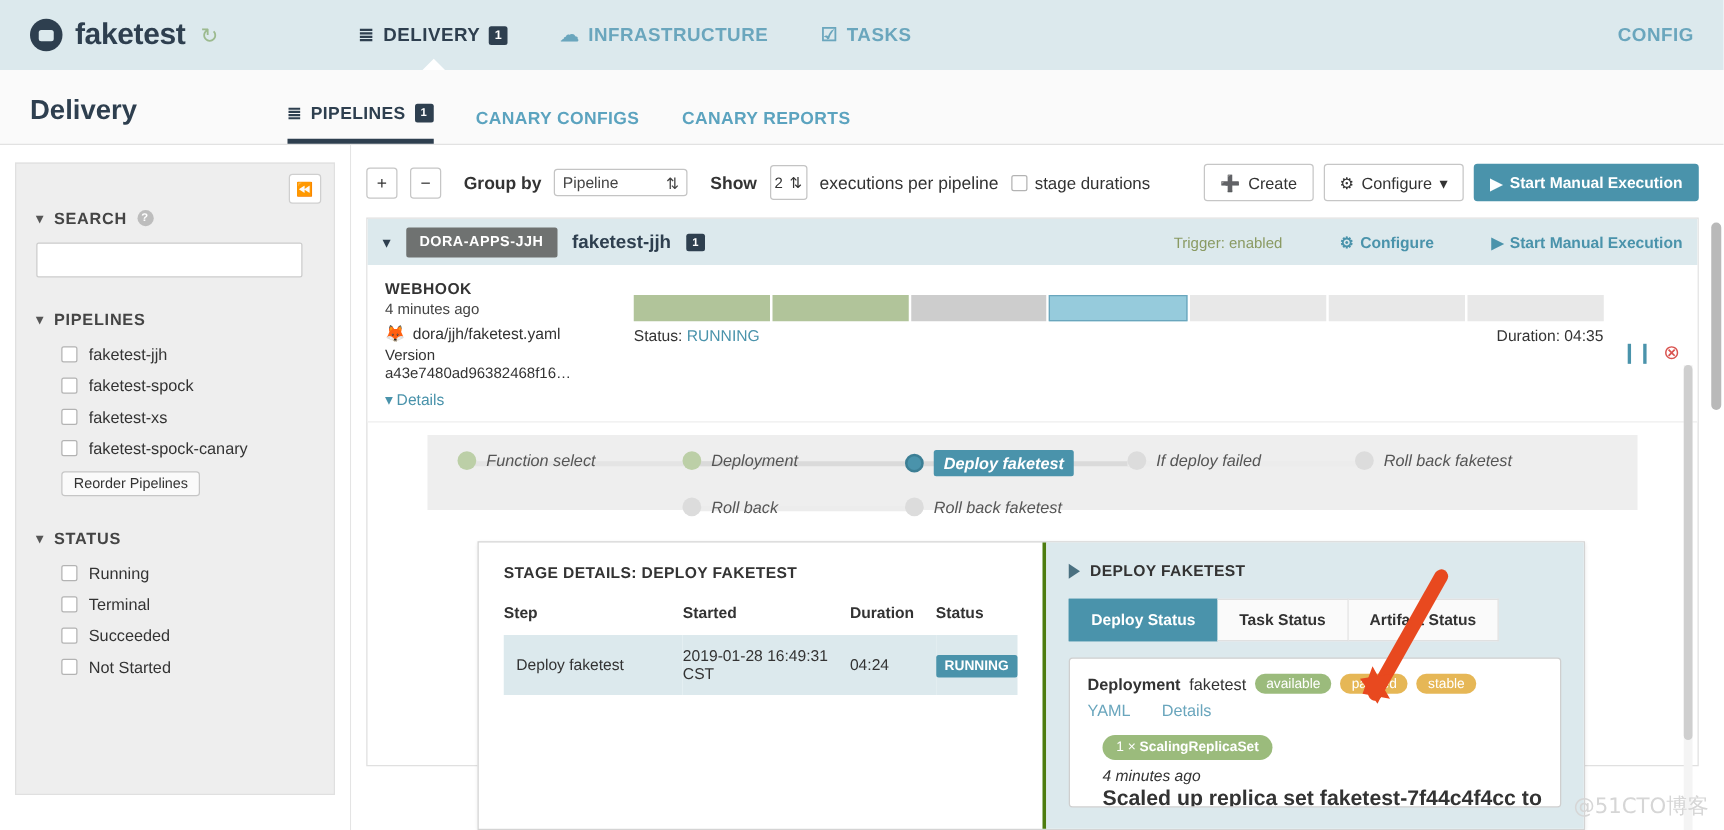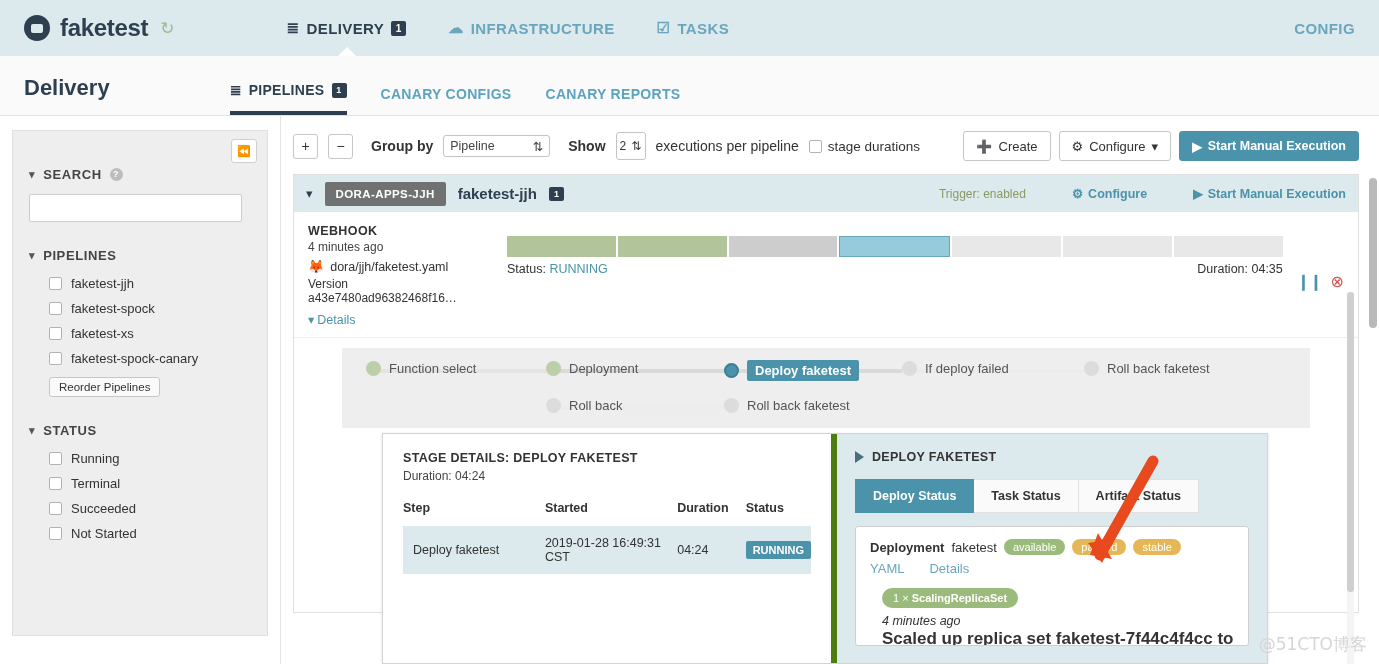--- a/index.html
+++ b/index.html
@@ -147,36 +147,36 @@
   .bar.grey { background:#cdcdcd; }
   .bar.run { background:#96cbdc; border:1px solid #6aa6bd; }
   .exec-meta { display:flex; margin-top:5px; font-size:12.5px;color:#333; }
   .exec-status-val { color:#4a93ab; }
   .exec-dur { margin-left:auto; }
   .exec-ctrls { display:flex;align-items:center;gap:9px;padding-left:14px;padding-top:12px; }
   .pause-ic { color:#4a93ab;font-size:16px;cursor:pointer;letter-spacing:-1px; }
   .stop-ic { color:#d9534f;font-size:16px;cursor:pointer; }
 
   
-  .graph { background:#eeeeee; margin:10px 48px 0 48px; height:80px; position:relative; }
+  .graph { background:#eeeeee; margin:10px 48px 0 48px; height:60px; position:relative;font-style:italic; }
   .gnode { position:absolute; display:flex;align-items:center;gap:8px; }
   .dot { width:15px;height:15px;border-radius:50%;background:#dcdcdc; }
   .dot.green { background:#bccfa7; }
   .dot.active { background:#4a93ab;border:2px solid #3c7e94; }
   .gl { font-size:13px;color:#555; }
   .gl.sel { background:#4a93ab;color:#fff;font-weight:bold;padding:3px 8px;border-radius:2px; }
   .edge { position:absolute;height:4px;background:#dadada; }
 
   
   .detail {
     position:absolute; left:382px; top:433px; width:886px; height:231px;
     background:#fff; border:1px solid #d4d4d4; display:flex;
     box-shadow:0 1px 3px rgba(0,0,0,0.12);
   }
-  .dl { width:454px; padding:17px 20px; border-right:6px solid #4d7c0f; }
+  .dl { width:454px; padding:17px 20px; border-right:3px solid #4d7c0f; }
   .dl-title { font-size:12.5px;font-weight:bold;color:#333;letter-spacing:0.3px; }
   .dl-dur { font-size:12px;color:#444;margin-top:4px; }
   .dtable { width:100%;border-collapse:collapse;margin-top:18px; }
   .dtable th { text-align:left;font-size:12.5px;font-weight:bold;color:#333;padding:0 0 11px 0; }
   .dtable td { font-size:12.5px;color:#333;padding:10px 0;background:#dce9ed; }
   .dtable td:first-child { padding-left:10px; }
   .st-badge { background:#4a93ab;color:#fff;font-size:11px;font-weight:bold;padding:3px 7px;border-radius:2px; }
 
   .dr { flex:1; background:#dce9ed; padding:16px 18px; position:relative; }
   .dr-title { display:flex;align-items:center;gap:8px;font-size:12.5px;font-weight:bold;color:#333;letter-spacing:0.3px; }
@@ -463,21 +463,20 @@
 
     <div class="vscroll2">
       <div class="vthumb2"></div>
     </div>
   </div>
 </div>
 
 <div class="detail">
   <div class="dl">
     <div class="dl-title">STAGE DETAILS: DEPLOY FAKETEST</div>
-    <div class="dl-dur">Duration: 04:24</div>
     <table class="dtable">
       <thead>
         <tr>
           <th style="width:150px">Step</th>
           <th style="width:140px">Started</th>
           <th style="width:70px">Duration</th>
           <th>Status</th>
         </tr>
       </thead>
       <tbody>

